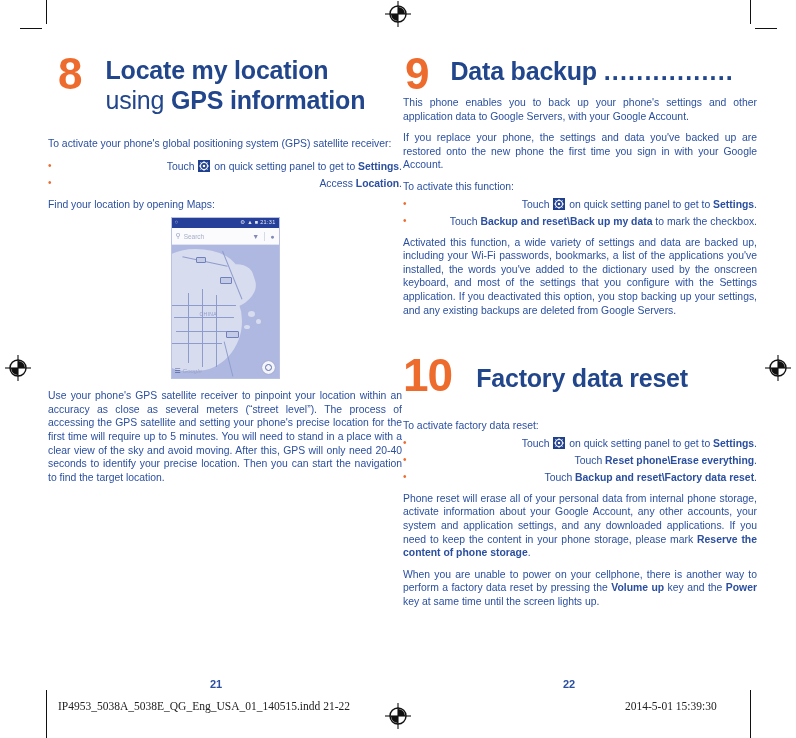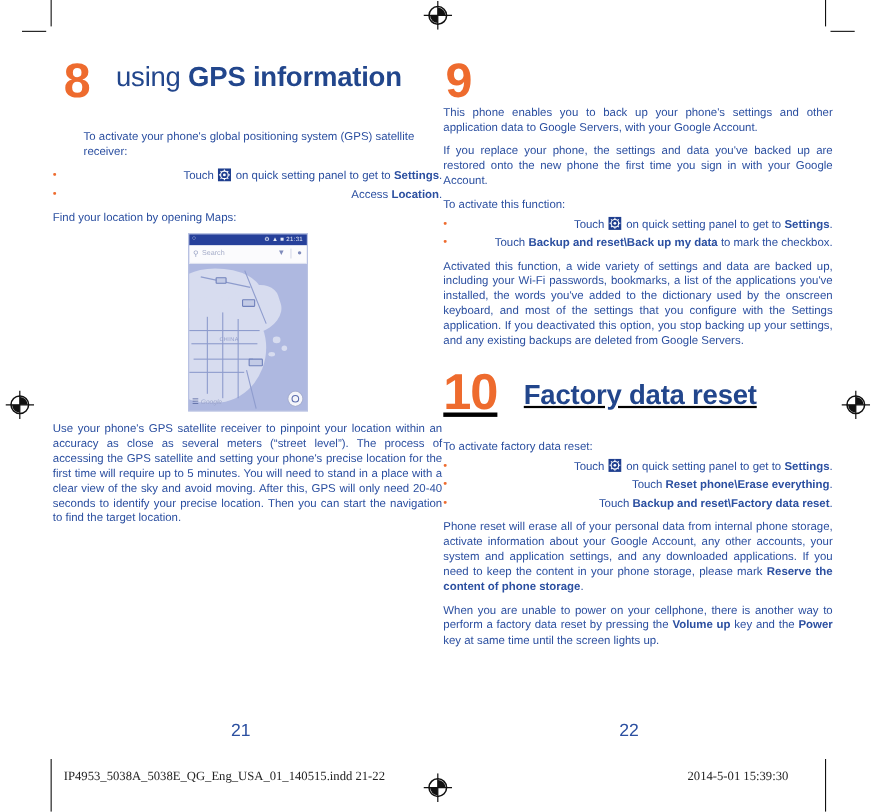--- a/index.html
+++ b/index.html
@@ -60,21 +60,21 @@
   .chapter-title .leader {
     letter-spacing: 1.2px;
   }
 
   .ch8 .chapter-num { margin-left: 10px; margin-top: 2px; }
   .ch8 .chapter-title { margin-left: 24px; margin-top: 5px; }
 
   .ch9 .chapter-num { margin-left: 2px; margin-top: 2px; }
   .ch9 .chapter-title { margin-left: 22px; margin-top: 6px; }
 
-  .ch10 { margin-top: 17px; text-decoration: underline; }
+  .ch10 { margin-top: 36px; }
   .ch10 .chapter-num { margin-left: 0px; margin-top: 0px; font-size: 46px;}
   .ch10 .chapter-title { margin-left: 24px; margin-top: 10px; }
 
   
   p.body {
     color: #2B4FA0;
     font-size: 10.4px;
     line-height: 13.6px;
     margin: 0 0 8px 0;
     text-align: justify;
@@ -187,23 +187,23 @@
   }
   .ps-google {
     position: absolute; left: 11px; bottom: 4px;
     color: #9aa4cb; font-size: 6px; font-style: italic;
   }
 
   
   .page-number {
     position: absolute;
     color: #2B4FA0;
-    font-size: 16px;
-    font-weight: normal;
-    bottom: 16px;
+    font-size: 11px;
+    font-weight: bold;
+    bottom: 0;
   }
   .footer-text {
     position: absolute;
     color: #222222;
     font-family: "Liberation Serif", serif;
     font-size: 11.5px;
     bottom: 26px;
     white-space: nowrap;
   }
 </style>
@@ -247,25 +247,26 @@
   <circle cx="13" cy="13" r="8" fill="none" stroke="#111" stroke-width="1.4"></circle>
   <path d="M13 6 A7 7 0 0 1 20 13 L13 13 Z" fill="#111"></path>
   <path d="M13 20 A7 7 0 0 1 6 13 L13 13 Z" fill="#111"></path>
 </svg>
 
 <div class="page page-left">
 
   <div class="chapter ch8" style="margin-top:50px;">
     <div class="chapter-num">8</div>
     <div class="chapter-title">
+      <div>Locate my location</div>
       <div><span style="font-weight:normal;">using </span><span>GPS information</span></div>
     </div>
   </div>
 
-  <p class="body nojust" style="margin-top:22px;margin-left:28px;">To activate your phone's global positioning system (GPS) satellite receiver:</p>
+  <p class="body nojust" style="margin-top:22px;">To activate your phone's global positioning system (GPS) satellite receiver:</p>
 
   <ul class="bullets">
     <li><span>Touch </span><svg class="gear-icon" viewBox="0 0 16 16">
           <rect x="0" y="0" width="16" height="16" fill="#1f3f8f"></rect>
           <circle cx="8" cy="8" r="4.6" fill="none" stroke="#ffffff" stroke-width="1.4"></circle>
           <circle cx="8" cy="8" r="1.7" fill="#ffffff"></circle>
           <g stroke="#ffffff" stroke-width="1.3">
             <line x1="8" y1="1.4" x2="8" y2="3.2"></line>
             <line x1="8" y1="12.8" x2="8" y2="14.6"></line>
             <line x1="1.4" y1="8" x2="3.2" y2="8"></line>
@@ -329,20 +330,21 @@
 
   <p class="body">Use your phone's GPS satellite receiver to pinpoint your location within an accuracy as close as several meters (“street level”). The process of accessing the GPS satellite and setting your phone's precise location for the first time will require up to 5 minutes. You will need to stand in a place with a clear view of the sky and avoid moving. After this, GPS will only need 20-40 seconds to identify your precise location. Then you can start the navigation to find the target location.</p>
 
   <div class="page-number" style="left:162px;">21</div>
 </div>
 
 <div class="page page-right">
 
   <div class="chapter ch9" style="margin-top:50px;">
     <div class="chapter-num">9</div>
+    <div class="chapter-title"><span>Data backup </span><span class="leader">................</span></div>
   </div>
 
   <p class="body" style="">This phone enables you to back up your phone's settings and other application data to Google Servers, with your Google Account.</p>
   <p class="body">If you replace your phone, the settings and data you've backed up are restored onto the new phone the first time you sign in with your Google Account.</p>
   <p class="body nojust" style="margin-bottom:3px;">To activate this function:</p>
 
   <ul class="bullets">
     <li><span>Touch </span><svg class="gear-icon" viewBox="0 0 16 16">
           <rect x="0" y="0" width="16" height="16" fill="#1f3f8f"></rect>
           <circle cx="8" cy="8" r="4.6" fill="none" stroke="#ffffff" stroke-width="1.4"></circle>

